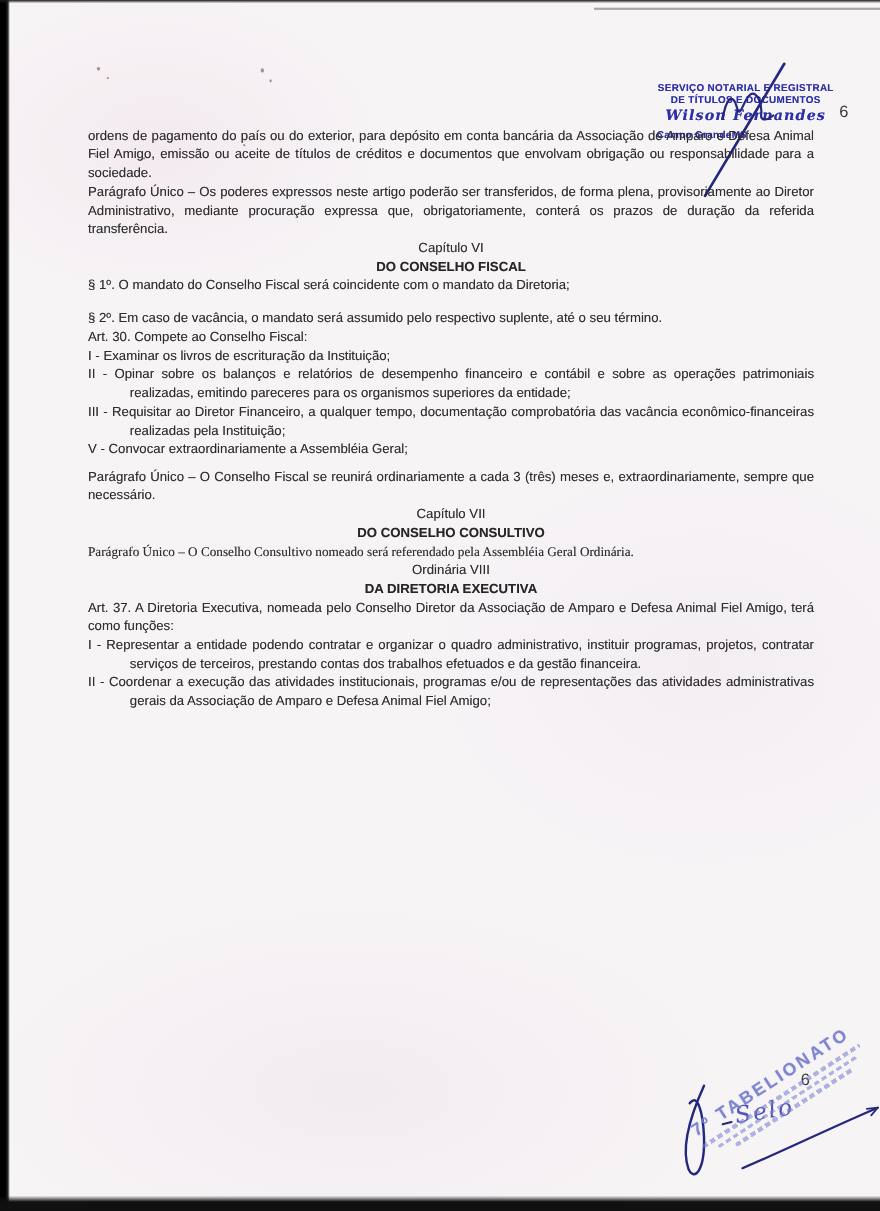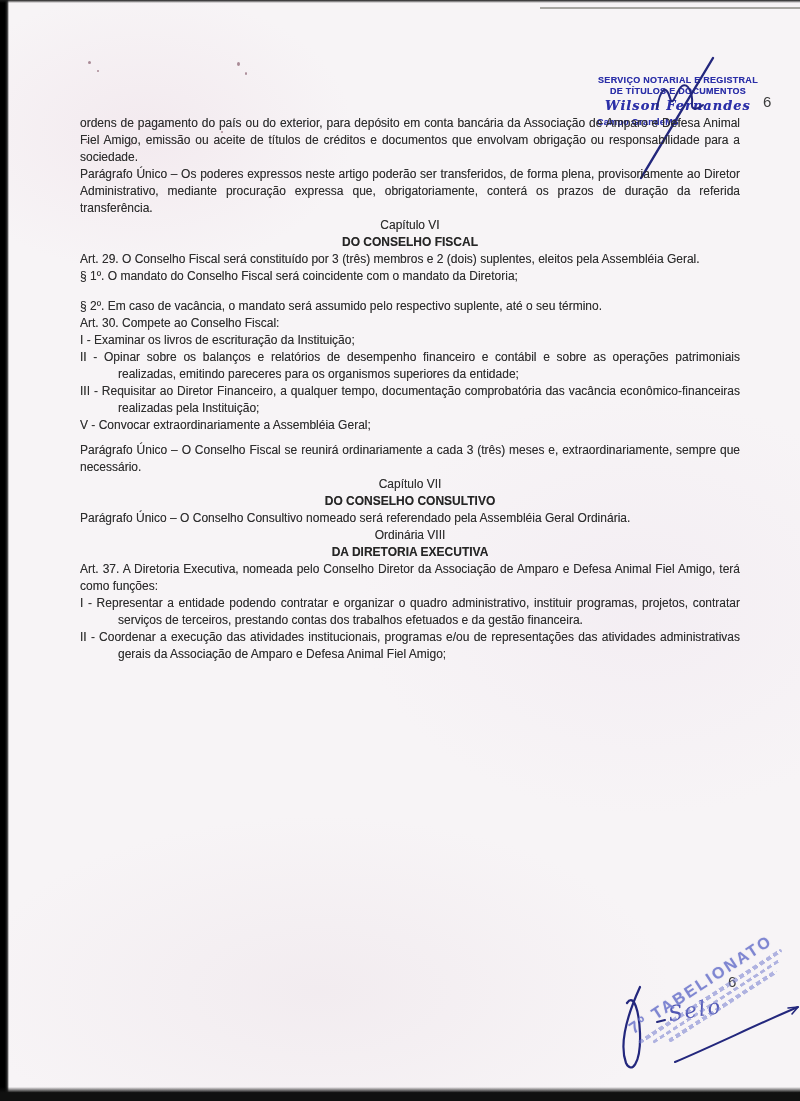--- a/index.html
+++ b/index.html
@@ -31,21 +31,21 @@
     color:#2e2e2e;
     text-shadow:0 0 .3px rgba(20,20,20,.4);
   }
   .textcol p{margin:0;}
   .center{text-align:center;}
   .bold{font-weight:bold;color:#262626;}
   .roman-item{margin-left:30px;padding-left:38px;text-indent:-38px;}
   .mb20{margin-bottom:20px;} .mb19{margin-bottom:19px;} .mb16{margin-bottom:16px;}
   .mb14{margin-bottom:14px;} .mb13{margin-bottom:13px;} .mb11{margin-bottom:11px;text-align:center;}
   .mb10{margin-bottom:10px;} .mb9{margin-bottom:9px;}  .mb8{margin-bottom:8px;}
-  .mb15{margin-bottom:15px;} .mb18{margin-bottom:18px;} .mb21{margin-bottom:21px;}
+  .mb15{margin-bottom:15px;font-family:Liberation Serif, serif;} .mb18{margin-bottom:18px;} .mb21{margin-bottom:21px;}
 
   
   .notary{
     position:absolute;left:557px;top:75px;width:162px;
     color:#2b2fa8;text-align:center;
     text-shadow:0 0 .6px rgba(43,47,168,.55);
     margin-left:40px;
   }
   .notary .l1,.notary .l2{font-size:9px;font-weight:bold;letter-spacing:.3px;line-height:11px;white-space:nowrap;}
   .notary .name{font-family:"DejaVu Serif", serif;font-style:italic;font-weight:bold;font-size:13px;line-height:17px;letter-spacing:1px;}
@@ -113,21 +113,20 @@
 
   <div class="textcol">
     <p class="mb20">ordens de pagamento do país ou do exterior, para depósito em conta bancária da Associação de Amparo e Defesa Animal Fiel Amigo, emissão ou aceite de títulos de créditos e documentos que envolvam obrigação ou responsabilidade para a sociedade.</p>
 
     <p class="mb19">Parágrafo Único – Os poderes expressos neste artigo poderão ser transferidos, de forma plena, provisoriamente ao Diretor Administrativo, mediante procuração expressa que, obrigatoriamente, conterá os prazos de duração da referida transferência.</p>
 
     <p class="center mb14">Capítulo VI</p>
     <p class="center bold mb11">DO CONSELHO FISCAL</p>
 
     <div class="mb13">
-      <p>Art. 29. O Conselho Fiscal será constituído por 3 (três) membros e 2 (dois) suplentes, eleitos pela Assembléia Geral.</p>
       <p>§ 1º. O mandato do Conselho Fiscal será coincidente com o mandato da Diretoria;</p>
     </div>
 
     <p class="mb13">§ 2º. Em caso de vacância, o mandato será assumido pelo respectivo suplente, até o seu término.</p>
 
     <div class="mb8">
       <p>Art. 30. Compete ao Conselho Fiscal:</p>
       <p class="roman-item">I - Examinar os livros de escrituração da Instituição;</p>
       <p class="roman-item">II - Opinar sobre os balanços e relatórios de desempenho financeiro e contábil e sobre as operações patrimoniais realizadas, emitindo pareceres para os organismos superiores da entidade;</p>
       <p class="roman-item">III - Requisitar ao Diretor Financeiro, a qualquer tempo, documentação comprobatória das vacância econômico-financeiras realizadas pela Instituição;</p>

